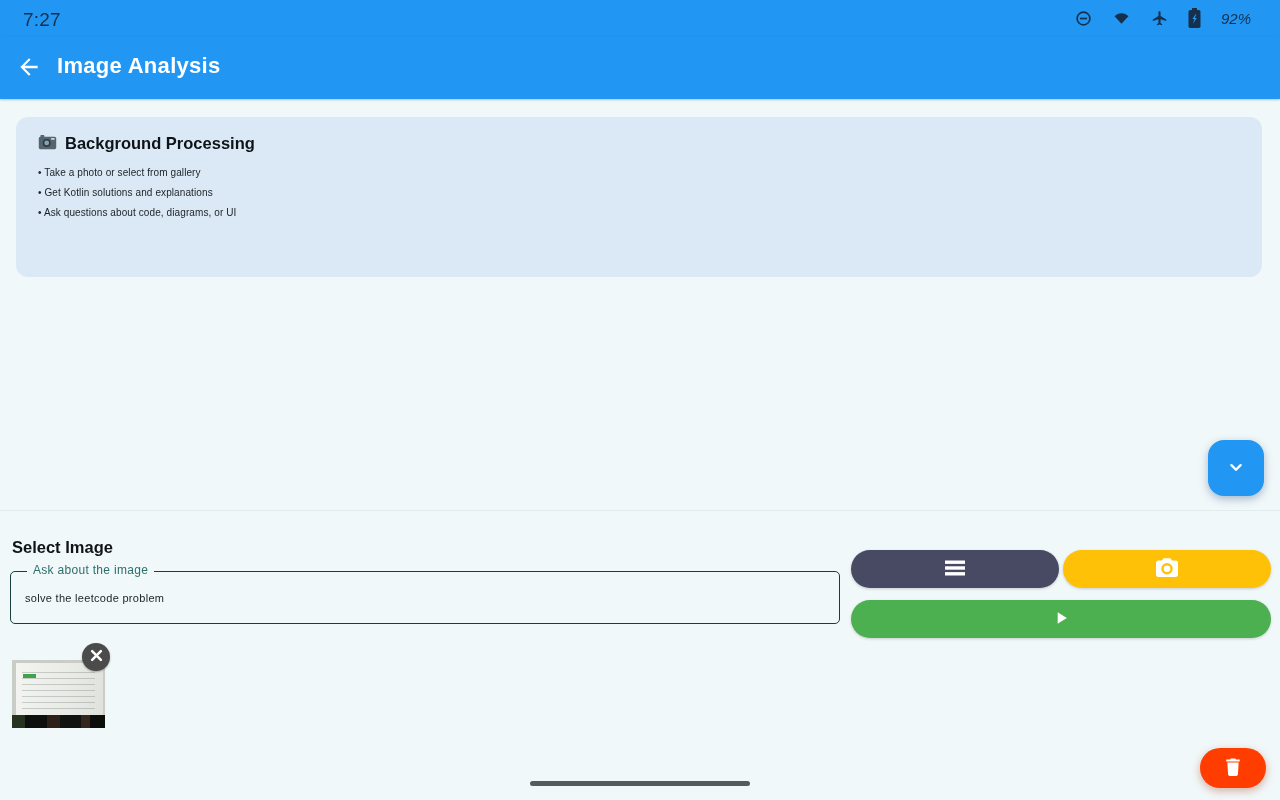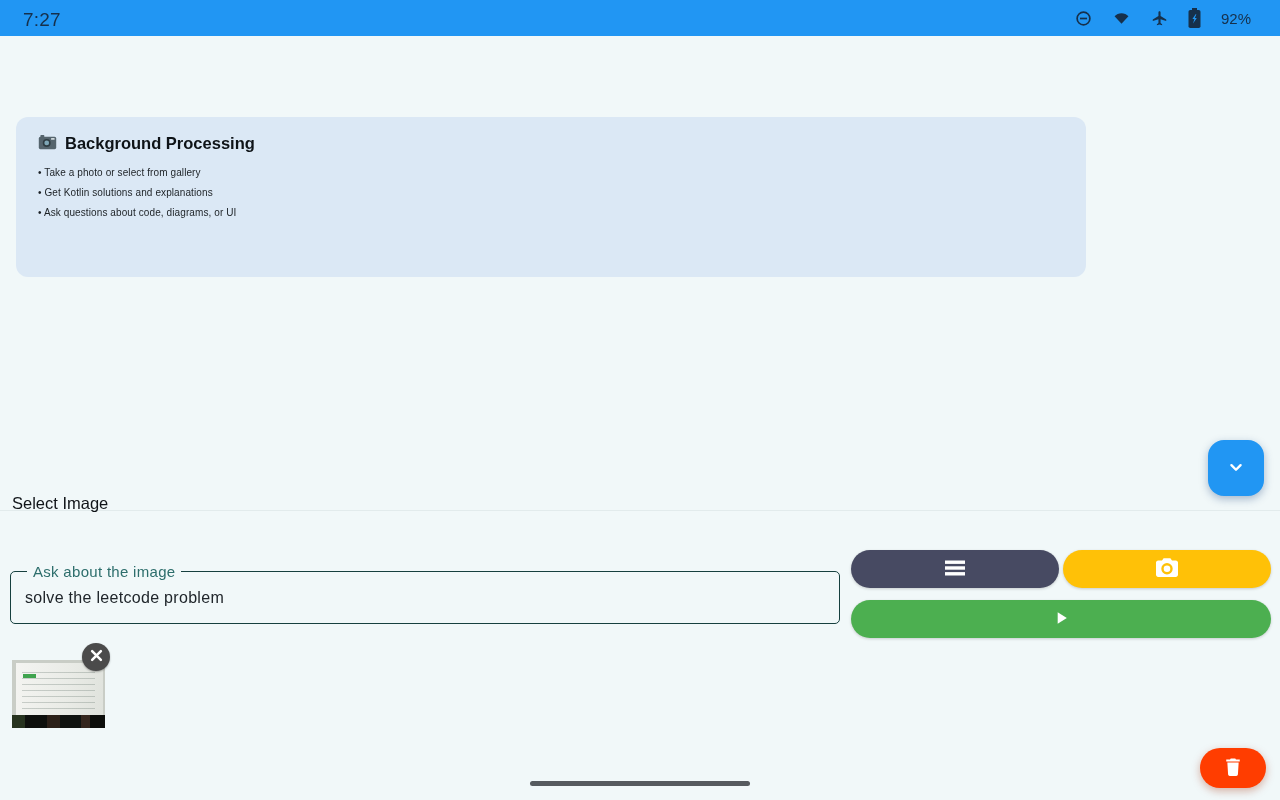--- a/index.html
+++ b/index.html
@@ -14,21 +14,21 @@
     position:absolute; left:0; top:0; width:100%; height:36px;
     background: var(--appbar, #2196F3);
     color:#17304a;
   }
   .status-time {
     position:absolute; left:23px; top:9px;
     font-size:19px; font-weight:500; letter-spacing:.2px; color:#16304b;
   }
   .status-icons {
     position:absolute; right:29px; top:0; height:36px;
-    display:flex; align-items:center; gap:20px;
+    display:flex; align-items:center; gap:20px;font-style:italic;
   }
   .status-icons svg { display:block; }
   .battery-wrap { position:relative; width:13px; height:20px; }
   .battery-pct { font-size:15px; font-weight:400; color:#16304b; }
 
   
   .app-bar {
     position:absolute; left:0; top:36px; width:100%; height:63px;
     background: var(--appbar, #2196F3);
     box-shadow: 0 1px 2px rgba(0,40,90,.25);
@@ -37,21 +37,21 @@
     position:absolute; left:14px; top:17px; width:30px; height:30px;
     background:transparent; border:none; cursor:pointer; padding:0;
   }
   .app-title {
     position:absolute; left:57px; top:0; height:63px; line-height:60px;
     color:#ffffff; font-size:22px; font-weight:700; letter-spacing:.3px;
   }
 
   
   .info-card {
-    position:absolute; left:16px; top:117px; width:1070px; height:160px;
+    position:absolute; left:16px; top:117px; width:1246px; height:160px;
     background: var(--cardbg, #dbe8f5);
     border-radius:12px; padding:16px 22px 4px 22px;
   }
   .card-title-row { display:flex; align-items:center; gap:8px; height:21px; }
   .card-title { font-size:16.5px; font-weight:700; color:#0e1317; }
   .card-bullets { margin-top:9px; }
   .card-bullet { font-size:10px; line-height:20px; color:#1c2125; letter-spacing:.1px; }
 
   
   .scroll-fab {
@@ -61,37 +61,37 @@
     box-shadow:0 3px 8px rgba(20,60,120,.35);
     display:flex; align-items:center; justify-content:center;
   }
 
   
   .panel-divider {
     position:absolute; left:0; top:510px; width:100%; height:1px;
     background:#e2ebec;
   }
   .section-title {
-    position:absolute; left:12px; top:494px;
-    font-size:16.5px; font-weight:400; color:#101418;
+    position:absolute; left:12px; top:538px;
+    font-size:16.5px; font-weight:700; color:#101418;
   }
 
   .field {
     position:absolute; left:10px; top:571px; width:830px; height:53px;
     border:1.7px solid var(--fieldborder, #16403f);
     border-radius:5px;
   }
   .field-label {
     position:absolute; left:16px; top:-9px;
     padding:0 6px; background: var(--pagebg, #f1f8f9);
-    font-size:15px; color: var(--fieldlabel, #2d6e6c); letter-spacing:.3px;
+    font-size:12px; color: var(--fieldlabel, #2d6e6c); letter-spacing:.3px;
   }
   .field input {
     width:100%; height:100%; border:none; background:transparent; outline:none;
-    padding:0 14px; font-size:16px; color:#20262b; letter-spacing:.3px;
+    padding:0 14px; font-size:11px; color:#20262b; letter-spacing:.3px;
     font-family:"Liberation Sans", sans-serif;
   }
 
   .pill-btn {
     position:absolute; height:38px; border:none; border-radius:19px; cursor:pointer;
     display:flex; align-items:center; justify-content:center;
     box-shadow:0 1px 3px rgba(0,0,0,.18);
   }
   .btn-gallery { left:851px; top:550px; width:208px; background: var(--menubtn, #474a62); }
   .btn-camera  { left:1063px; top:550px; width:208px; background: var(--camerabtn, #FFC107); }
@@ -168,20 +168,30 @@
         <svg width="13" height="20" viewBox="0 0 13 20">
             <rect x="4" y="0" width="5" height="2.5" fill="#16304b"></rect>
             <rect x="0.5" y="2" width="12" height="18" rx="1.8" fill="#16304b"></rect>
             <path d="M7.6 6.2 4.4 11h2l-1.4 4.6 3.8-5.6h-2l1.6-3.8z" fill="#2196F3"></path>
           </svg>
       </span>
       <span class="battery-pct">92%</span>
     </div>
   </div>
 
+  <div class="app-bar">
+    <button class="back-btn" aria-label="back">
+      <span>
+        <svg width="26" height="26" viewBox="0 0 24 24">
+            <path d="M20 10.9H7.9l5.5-5.5L12 4l-8 8 8 8 1.4-1.4-5.5-5.5H20v-2.2z" fill="#ffffff"></path>
+          </svg>
+      </span>
+    </button>
+    <h1 class="app-title">Image Analysis</h1>
+  </div>
 
   <div class="info-card">
     <div class="card-title-row">
       <span>
         <svg width="19" height="16" viewBox="0 0 24 20">
             <rect x="1" y="3.5" width="22" height="15.5" rx="2" fill="#55646d"></rect>
             <rect x="3" y="1" width="5" height="3" rx="1" fill="#55646d"></rect>
             <rect x="16.5" y="4.8" width="4.5" height="2.5" rx="0.6" fill="#cfd8dc"></rect>
             <circle cx="11" cy="11.2" r="5" fill="#2f3c42"></circle>
             <circle cx="11" cy="11.2" r="3" fill="#7fa6b5"></circle>

